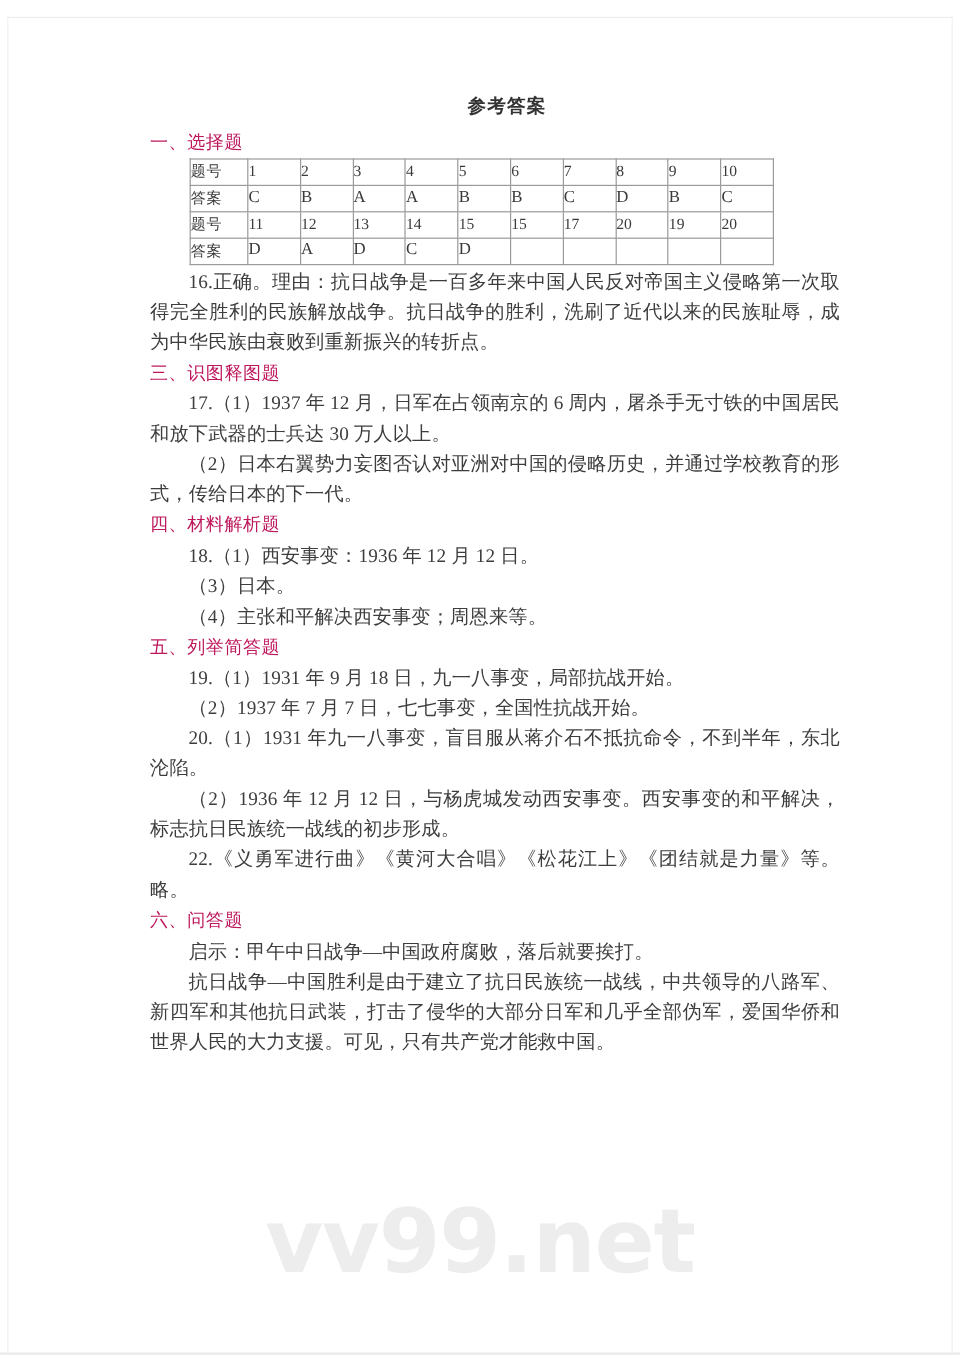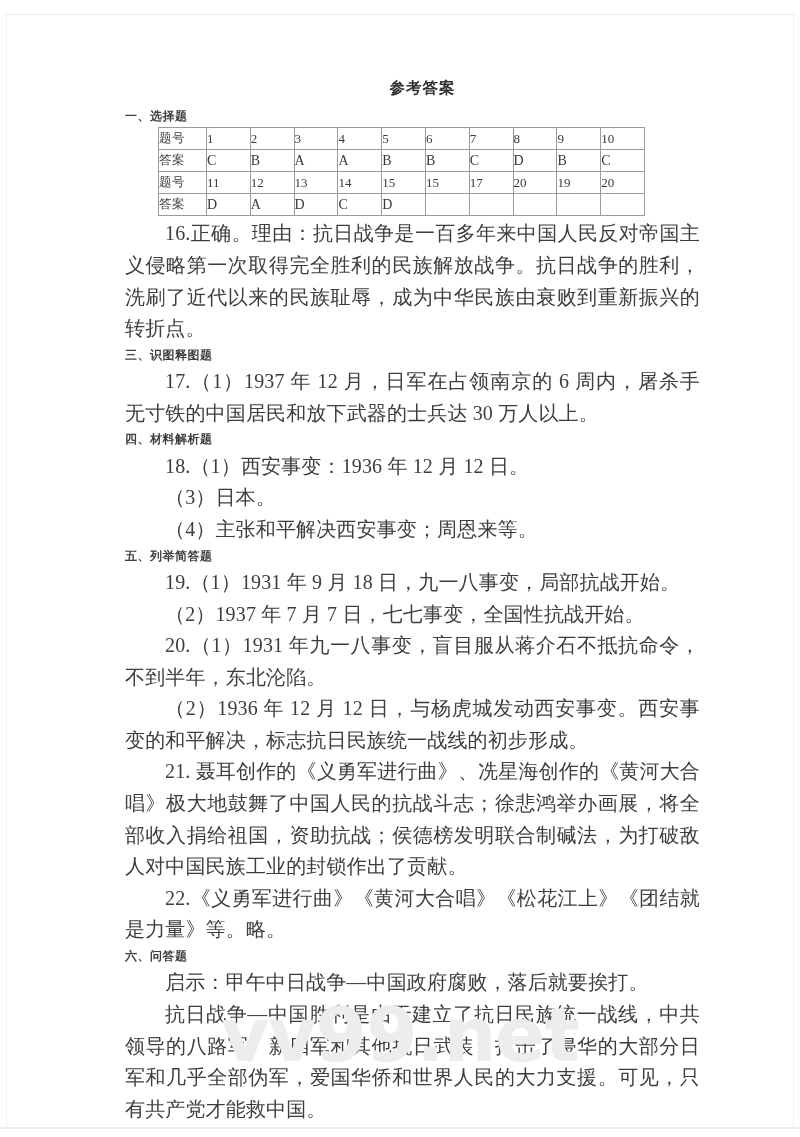--- a/index.html
+++ b/index.html
@@ -66,31 +66,31 @@
     font-weight: 700;
     font-size: 15.5px;
     letter-spacing: 1px;
     color: #333333;
     margin: 0 0 9px 0;
     padding-left: 20px;
   }
 
   .sec-head {
     font-family: "DejaVu Sans", "Liberation Sans", sans-serif;
-    font-weight: 700;
-    font-size: 12px;
-    color: #404040;
+    font-weight: 400;
+    font-size: 15px;
+    color: #be185d;
     letter-spacing: 0.5px;
     margin: 2px 0 2px 0;
     line-height: 1.45;
   }
 
   p.para {
     margin: 0;
-    font-size: 20px;
+    font-size: 16px;
     line-height: 1.58;
     text-align: justify;
     text-justify: inter-ideograph;
     color: #3d3d3d;
     letter-spacing: 0.15px;
   }
   p.indent {
     text-indent: 2em;
   }
 
@@ -194,32 +194,32 @@
             <td class="val"></td>
           </tr>
         </tbody>
       </table>
     </div>
 
     <p class="para indent">16.正确。理由：抗日战争是一百多年来中国人民反对帝国主义侵略第一次取得完全胜利的民族解放战争。抗日战争的胜利，洗刷了近代以来的民族耻辱，成为中华民族由衰败到重新振兴的转折点。</p>
 
     <div class="sec-head">三、识图释图题</div>
     <p class="para indent">17.（1）1937 年 12 月，日军在占领南京的 6 周内，屠杀手无寸铁的中国居民和放下武器的士兵达 30 万人以上。</p>
+    <p class="para indent">（2）日本右翼势力妄图否认对亚洲对中国的侵略历史，并通过学校教育的形式，传给日本的下一代。</p>
 
     <div class="sec-head">四、材料解析题</div>
     <p class="para indent">18.（1）西安事变：1936 年 12 月 12 日。</p>
     <p class="para indent">（3）日本。</p>
     <p class="para indent">（4）主张和平解决西安事变；周恩来等。</p>
 
     <div class="sec-head">五、列举简答题</div>
     <p class="para indent">19.（1）1931 年 9 月 18 日，九一八事变，局部抗战开始。</p>
     <p class="para indent">（2）1937 年 7 月 7 日，七七事变，全国性抗战开始。</p>
     <p class="para indent">20.（1）1931 年九一八事变，盲目服从蒋介石不抵抗命令，不到半年，东北沦陷。</p>
     <p class="para indent">（2）1936 年 12 月 12 日，与杨虎城发动西安事变。西安事变的和平解决，标志抗日民族统一战线的初步形成。</p>
-    <p class="para indent">21. 聂耳创作的《义勇军进行曲》、冼星海创作的《黄河大合唱》极大地鼓舞了中国人民的抗战斗志；徐悲鸿举办画展，将全部收入捐给祖国，资助抗战；侯德榜发明联合制碱法，为打破敌人对中国民族工业的封锁作出了贡献。</p>
     <p class="para indent">22.《义勇军进行曲》《黄河大合唱》《松花江上》《团结就是力量》等。略。</p>
 
     <div class="sec-head">六、问答题</div>
     <p class="para indent">启示：甲午中日战争—中国政府腐败，落后就要挨打。</p>
     <p class="para indent">抗日战争—中国胜利是由于建立了抗日民族统一战线，中共领导的八路军、新四军和其他抗日武装，打击了侵华的大部分日军和几乎全部伪军，爱国华侨和世界人民的大力支援。可见，只有共产党才能救中国。</p>
 
   </div>
 
   <div class="watermark">vv99.net</div>
 

